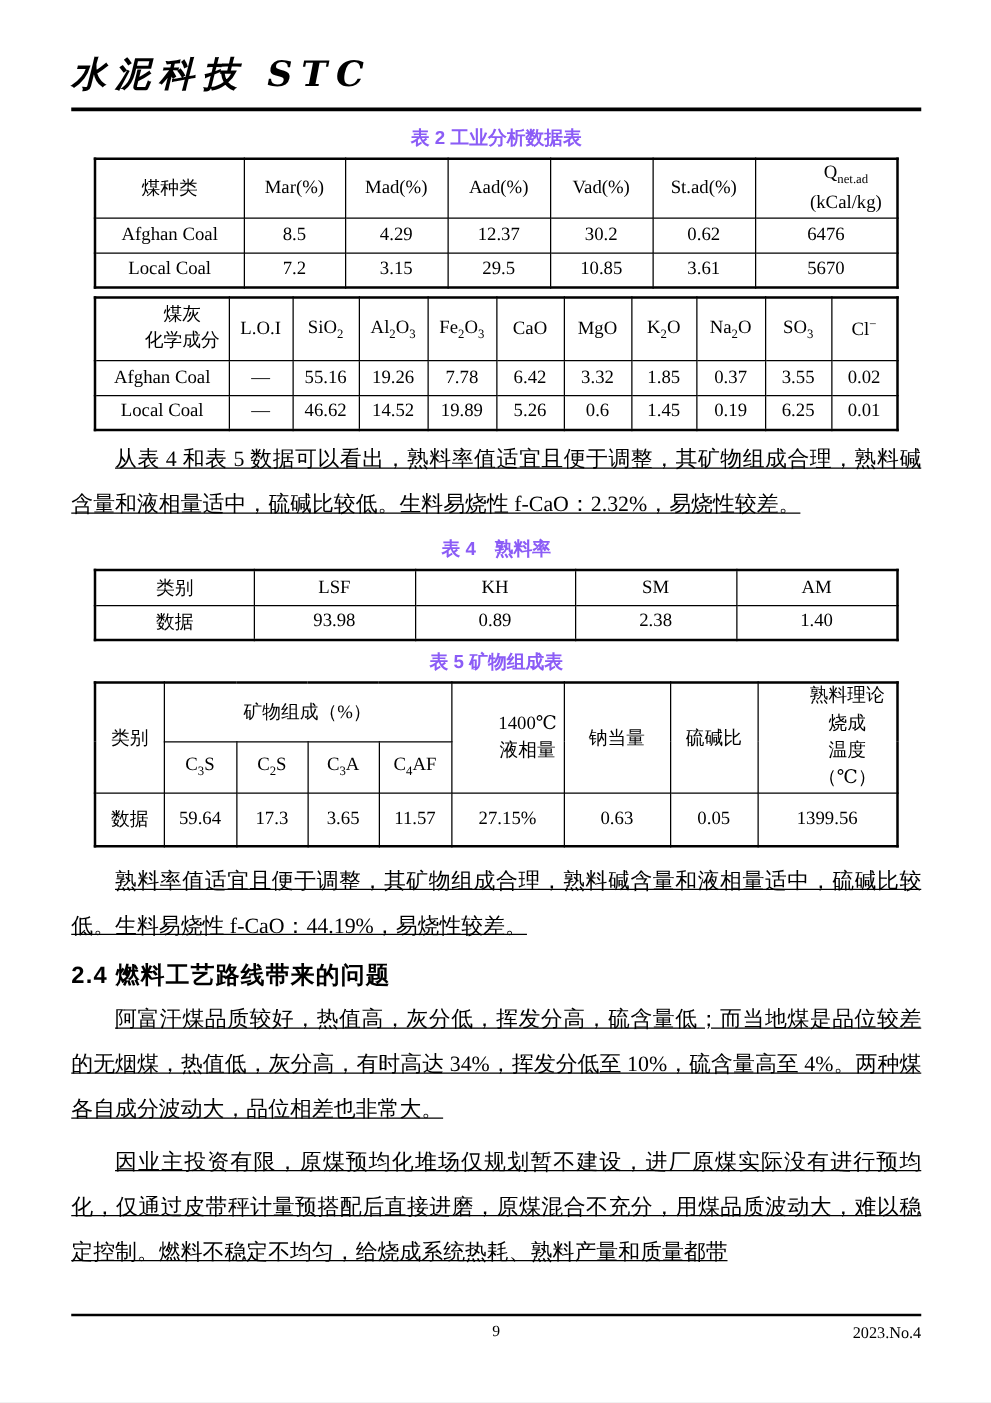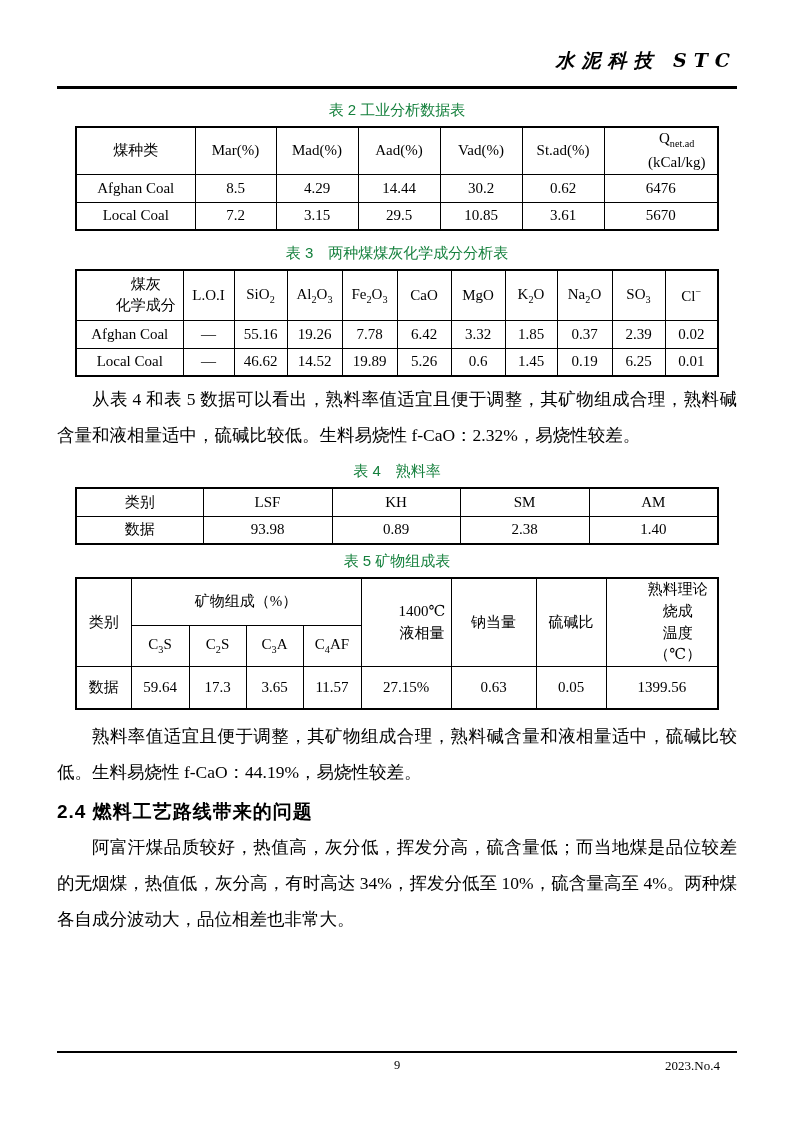--- a/index.html
+++ b/index.html
@@ -3,29 +3,30 @@
 <meta charset="utf-8">
 <style>
   html,body { margin:0; padding:0; background:#e8e8e8; }
   .page {
     width:793px; height:1122px; margin:0 auto; background:#ffffff;
     position:relative; box-sizing:border-box; padding:40px 56px 0 57px;
     font-family:"Liberation Serif","DejaVu Serif",serif; color:#000;
     overflow:hidden;
   }
   .journal-header {
-    text-align:right; font-size:19px; font-weight:bold; font-style:italic;
+    text-align:left; font-size:28px; font-weight:bold; font-style:italic;
     letter-spacing:7px; height:40px; line-height:40px;
     font-family:"DejaVu Serif","Liberation Serif",serif;
   }
   .header-rule { border-top:3px solid #000; margin-top:6px; }
 
   .caption {
-    text-align:center; font-size:15px; color:#15803d;
+    text-align:center; font-size:15px; color:#8b5cf6;
     font-family:"Liberation Sans","DejaVu Sans",sans-serif;
+    font-weight:bold;
   }
   .cap-t2 { margin-top:12px; }
   .cap-t3 { margin-top:13px; }
   .cap-t4 { margin-top:9px; }
   .cap-t5 { margin-top:7px; }
 
   table.datatable {
     border-collapse:collapse; table-layout:fixed;
     width:642px; margin:6px auto 0 auto;
     font-size:15px; border:2px solid #000;
@@ -45,30 +46,30 @@
   .twoline div { line-height:1.45;padding-left:32px; }
   sub { font-size:68%; }
   sup { font-size:68%; }
 
   h2.section {
     font-family:"Liberation Sans","DejaVu Sans",sans-serif;
     font-size:19px; font-weight:bold; margin:9px 0 0 0; letter-spacing:1px;
   }
   p.body {
     font-size:17.5px; line-height:36px; text-align:justify;
-    text-indent:2em; margin:4px 0 0 0;
+    text-indent:2em; margin:4px 0 0 0;text-decoration:underline;
   }
   p.p2 { margin-top:8px; }
   p.p4 { margin-top:6px; }
 
   .footer { position:absolute; left:57px; right:56px; top:1051px; }
   .footer-rule { border-top:2.5px solid #000; }
   .footer-row { position:relative; height:24px; font-family:"Liberation Serif","DejaVu Serif",serif; }
   .pageno { position:absolute; left:50%; transform:translateX(-50%); top:5px; font-size:12.5px; }
-  .issue { position:absolute; right:17px; top:5px; font-size:13px; }
+  .issue { position:absolute; right:0; top:5px; font-size:13px; }
 </style>
 </head>
 <body>
 
 <div class="page">
 
   <div class="journal-header">水泥科技 STC</div>
   <div class="header-rule"></div>
 
   <div class="caption cap-t2">表 2 工业分析数据表</div>
@@ -92,38 +93,37 @@
       <td>St.ad(%)</td>
       <td class="twoline">
         <div>Q<sub>net.ad</sub></div>
         <div>(kCal/kg)</div>
       </td>
     </tr>
     <tr class="data">
       <td>Afghan Coal</td>
       <td>8.5</td>
       <td>4.29</td>
-      <td>14.44</td>
+      <td>12.37</td>
       <td>30.2</td>
       <td>0.62</td>
       <td>6476</td>
     </tr>
     <tr class="data">
       <td>Local Coal</td>
       <td>7.2</td>
       <td>3.15</td>
       <td>29.5</td>
       <td>10.85</td>
       <td>3.61</td>
       <td>5670</td>
     </tr>
   </tbody>
     </table>
 
-  <div class="caption cap-t3">表 3　两种煤煤灰化学成分分析表</div>
   <table class="datatable t3">
     <colgroup>
       <col style="width:107px">
         <col style="width:51px">
         <col style="width:53px">
         <col style="width:55px">
       <col style="width:55px">
         <col style="width:54px">
         <col style="width:54px">
         <col style="width:52px">
@@ -151,21 +151,21 @@
     <tr class="data">
       <td>Afghan Coal</td>
       <td>—</td>
       <td>55.16</td>
       <td>19.26</td>
       <td>7.78</td>
       <td>6.42</td>
       <td>3.32</td>
       <td>1.85</td>
       <td>0.37</td>
-      <td>2.39</td>
+      <td>3.55</td>
       <td>0.02</td>
     </tr>
     <tr class="data">
       <td>Local Coal</td>
       <td>—</td>
       <td>46.62</td>
       <td>14.52</td>
       <td>19.89</td>
       <td>5.26</td>
       <td>0.6</td>
@@ -251,20 +251,21 @@
       <td>0.05</td>
       <td>1399.56</td>
     </tr>
   </tbody>
     </table>
 
   <p class="body p2">熟料率值适宜且便于调整，其矿物组成合理，熟料碱含量和液相量适中，硫碱比较低。生料易烧性 f-CaO：44.19%，易烧性较差。</p>
 
   <h2 class="section">2.4 燃料工艺路线带来的问题</h2>
   <p class="body">阿富汗煤品质较好，热值高，灰分低，挥发分高，硫含量低；而当地煤是品位较差的无烟煤，热值低，灰分高，有时高达 34%，挥发分低至 10%，硫含量高至 4%。两种煤各自成分波动大，品位相差也非常大。</p>
+  <p class="body p4">因业主投资有限，原煤预均化堆场仅规划暂不建设，进厂原煤实际没有进行预均化，仅通过皮带秤计量预搭配后直接进磨，原煤混合不充分，用煤品质波动大，难以稳定控制。燃料不稳定不均匀，给烧成系统热耗、熟料产量和质量都带</p>
 
   <div class="footer">
     <div class="footer-rule"></div>
     <div class="footer-row">
       <span class="pageno">9</span>
       <span class="issue">2023.No.4</span>
     </div>
   </div>
 
 </div>

